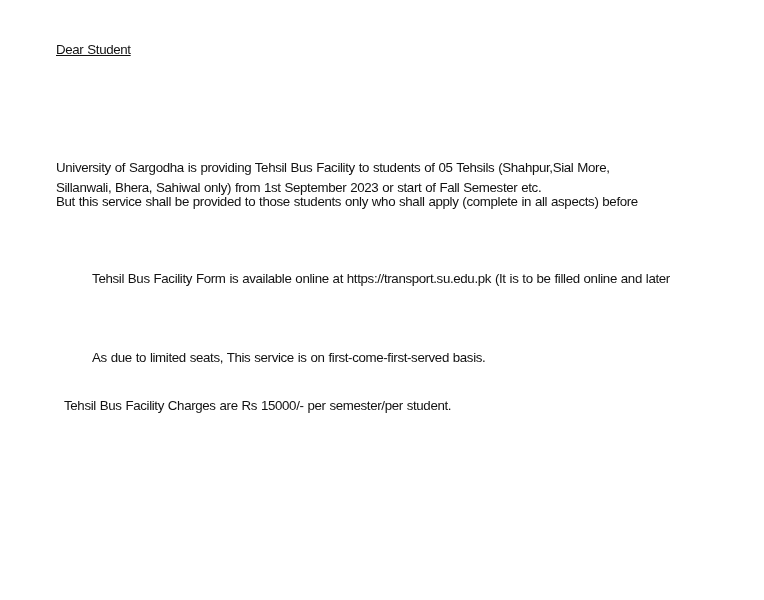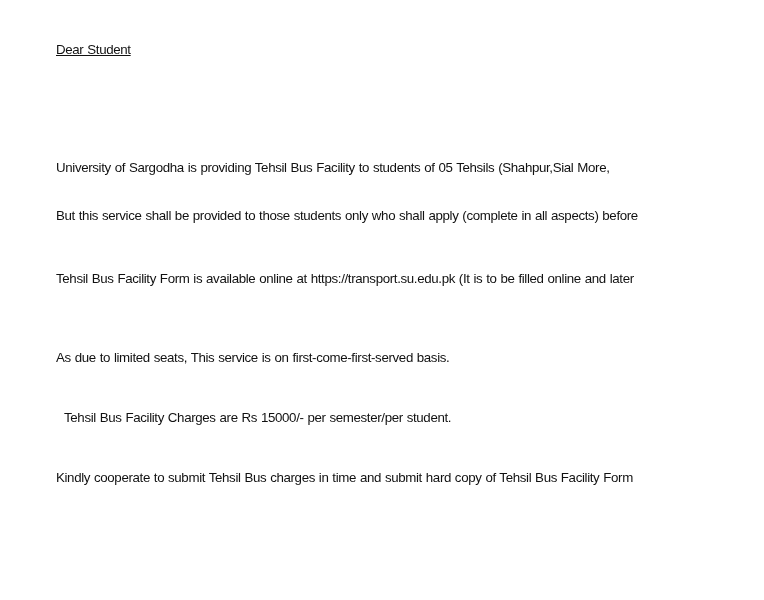--- a/index.html
+++ b/index.html
@@ -32,34 +32,34 @@
 </head>
 <body>
 
 <div>
   <p class="para" style="top:40px;text-decoration:underline;">
     <span class="line">Dear Student</span>
   </p>
 
   <p class="para" style="top:110px;margin-top:48px;">
     <span class="line">University of Sargodha is providing Tehsil Bus Facility to students of 05 Tehsils (Shahpur,Sial More,</span>
+    <span class="line">Sillanwali, Bhera, Sahiwal only) from 1st September 2023 or start of Fall Semester etc.</span>
   </p>
 
-  <p class="para" style="top:206px;">
+  <p class="para" style="top:192px;">
     <span class="line">But this service shall be provided to those students only who shall apply (complete in all aspects) before</span>
   </p>
 
-  <p class="para" style="top:269px;">
+  <p class="para" style="top:269px;text-align:center;">
     <span class="line">Tehsil Bus Facility Form is available online at https://transport.su.edu.pk (It is to be filled online and later</span>
   </p>
 
-  <p class="para" style="top:348px;">
+  <p class="para" style="top:348px;margin-left:36px;">
     <span class="line">As due to limited seats, This service is on first-come-first-served basis.</span>
   </p>
 
-  <p class="para indent" style="top:408px;">
+  <p class="para indent" style="top:396px;">
     <span class="line">Tehsil Bus Facility Charges are Rs 15000/- per semester/per student.</span>
   </p>
 
   <p class="para" style="top:468px;">
-    <span class="line">Kindly cooperate to submit Tehsil Bus charges in time and submit hard copy of Tehsil Bus Facility Form</span>
   </p>
 </div>
 
 </body></html>

